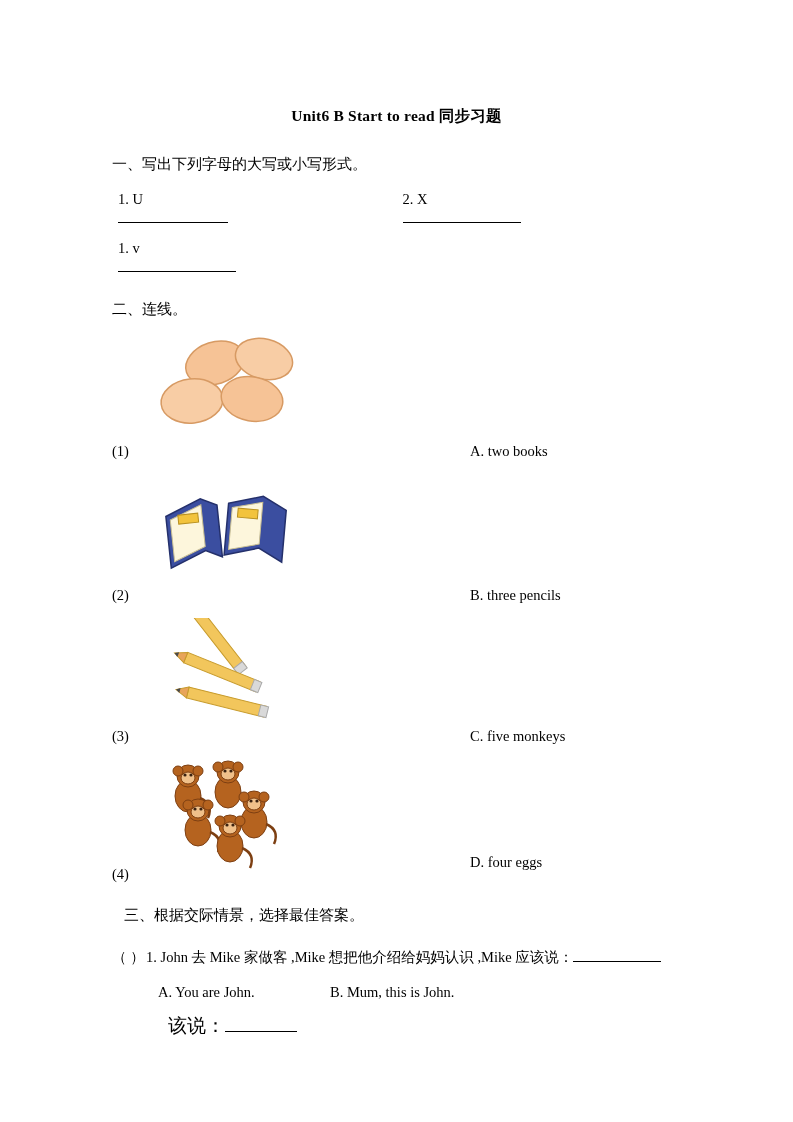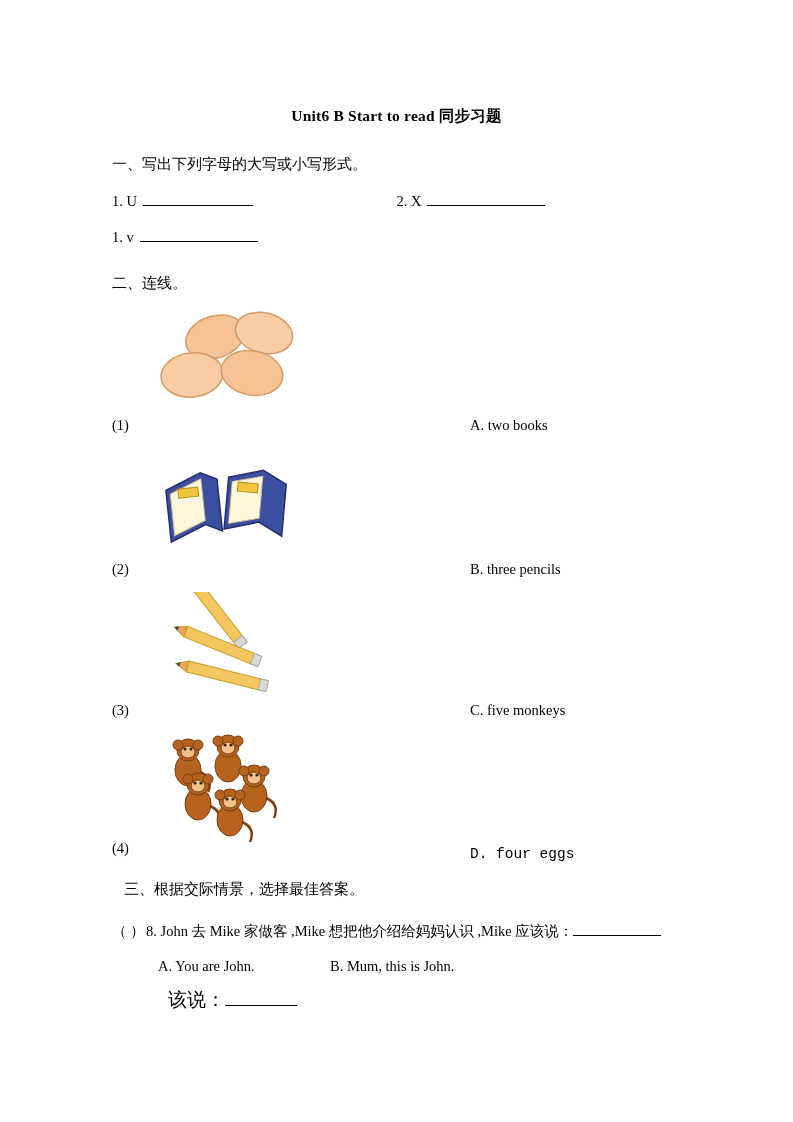--- a/index.html
+++ b/index.html
@@ -38,20 +38,21 @@
   }
   .q-row {
     display: flex;
     margin-top: 17px;
     font-size: 14.5px;
   }
   .q-col {
     width: 50%;
     display: flex;
     align-items: baseline;
+    flex-direction: column;
   }
   .blank-line {
     display: inline-block;
     border-bottom: 1px solid #000;
     height: 0.95em;
     margin-left: 6px;
   }
   .w110 { width: 110px; }
   .w118 { width: 118px; }
 
@@ -261,29 +262,29 @@
               <circle cx="32" cy="9" r="5"></circle>
               <ellipse cx="22" cy="16" rx="7" ry="6" fill="#f0c08a"></ellipse>
               <circle cx="19" cy="13" r="1.6" fill="#3a2110" stroke="none"></circle>
               <circle cx="25" cy="13" r="1.6" fill="#3a2110" stroke="none"></circle>
               <path d="M34 36 q14 6 8 20" fill="none" stroke="#7d3f12" stroke-width="2.5"></path>
             </g>
           </g>
         </svg>
       </div>
       <div class="match-left-label" style="top:112px;">(4)</div>
-      <div class="match-right-label" style="top:118px;font-family:Liberation Mono, monospace;">D. four eggs</div>
+      <div class="match-right-label" style="top:100px;">D. four eggs</div>
     </div>
 
   </div>
 
   <div class="section-heading" style="margin-top:10px;margin-left:12px;">三、根据交际情景，选择最佳答案。</div>
 
   <div class="s3-q">
-    <span class="s3-paren">（   ）</span><span>8. John 去 Mike 家做客 ,Mike 想把他介绍给妈妈认识 ,Mike 应该说：</span><span class="inline-blank"></span>
+    <span class="s3-paren">（   ）</span><span>1. John 去 Mike 家做客 ,Mike 想把他介绍给妈妈认识 ,Mike 应该说：</span><span class="inline-blank"></span>
   </div>
   <div class="s3-options">
     <span class="s3-opt-a">A. You are John.</span>
     <span>B. Mum, this is John.</span>
   </div>
 
   <div class="s3-cont">
     <span>该说：</span><span class="inline-blank-sm"></span>
   </div>
 

